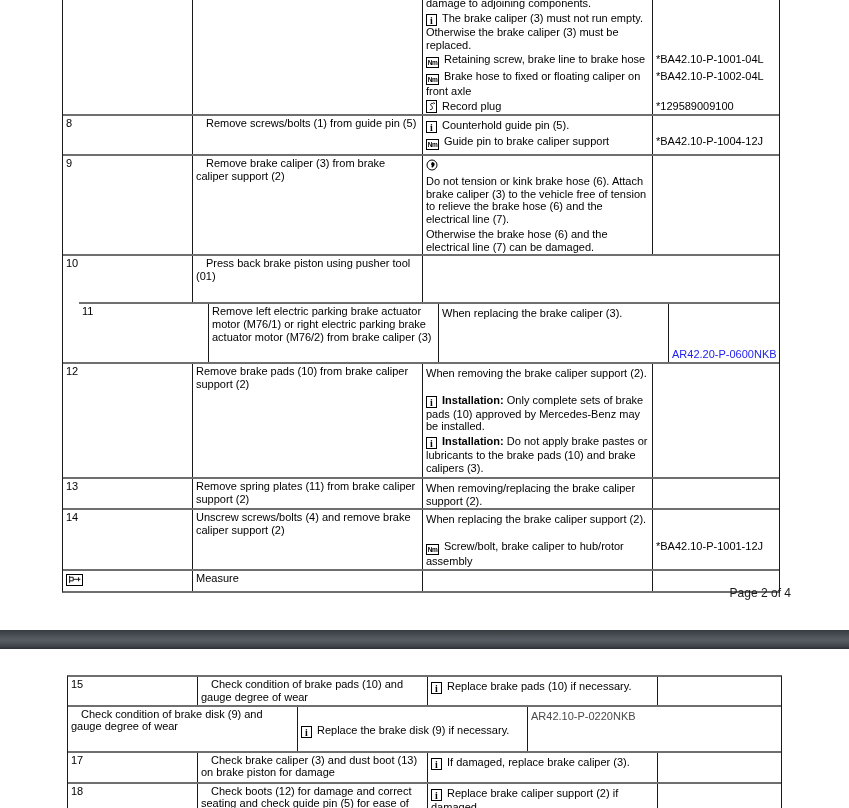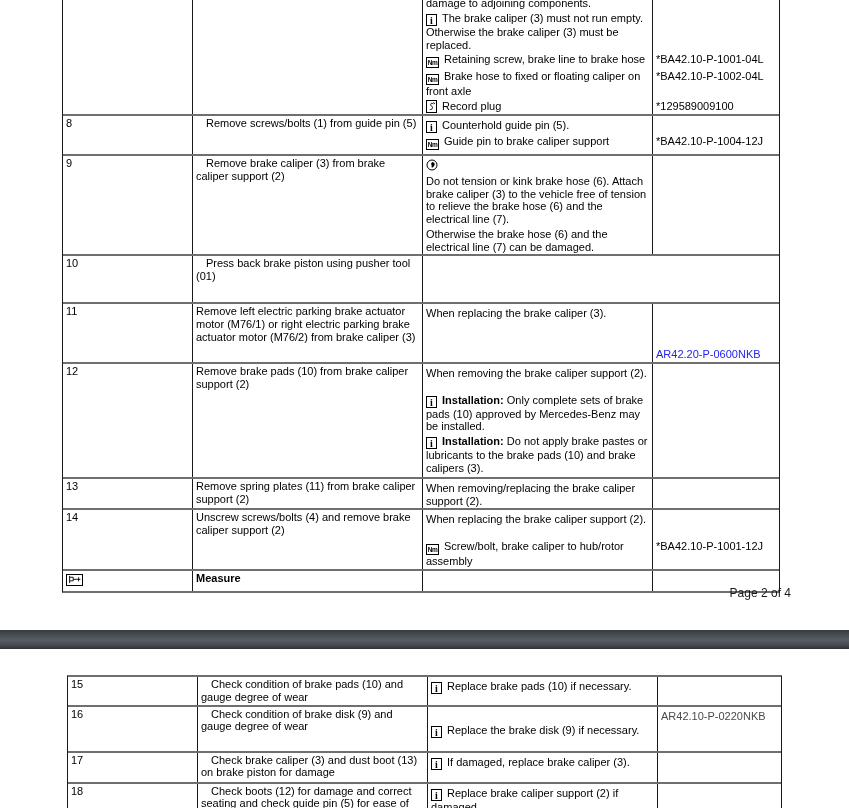--- a/index.html
+++ b/index.html
@@ -9,21 +9,21 @@
     font-family:"Liberation Sans",sans-serif;font-size:11px;
   }
   .tbl{position:absolute;box-sizing:border-box;border-left:1px solid #1a1a1a;border-right:1px solid #1a1a1a;background:#fff}
   #table1{left:62px;top:0;width:718px;border-bottom:2px solid #6f6f6f}
   #table2{left:67px;top:675px;width:715px;border-top:2px solid #6f6f6f}
   .trow{display:flex;border-top:2px solid #6f6f6f;align-items:stretch}
   .tbl .trow:first-child{border-top:none}
   .c1{flex:0 0 130px;width:130px;border-right:1px solid #1a1a1a;padding:1px 3px;box-sizing:border-box;line-height:1.16}
   .c2{flex:0 0 230px;width:230px;border-right:1px solid #1a1a1a;padding:1px 3px;box-sizing:border-box;line-height:1.16;word-wrap:break-word}
   .c2.indent{text-indent:10px}
-  .c2.bold{font-weight:bold}
+  .c2.bold{font-weight:normal}
   .c34{flex:1;position:relative;box-sizing:border-box;padding:1px 0 1px 0}
   .vdiv{position:absolute;left:229px;top:0;bottom:0;width:1px;background:#1a1a1a}
   .grp{display:flex;margin-top:2px}
   .grp:first-child{margin-top:0}
   .g3{flex:0 0 229px;width:229px;padding:0 3px 0 3px;box-sizing:border-box;line-height:1.16}
   .g4{flex:1;padding:0 2px 0 4px;box-sizing:border-box;line-height:1.16;white-space:nowrap}
   .g4.link{color:#2222ee}
   .g4.gray{color:#4a4a4a}
   .ic{display:inline-block;border:1px solid #000;text-align:center;vertical-align:-2px;margin-right:5px;background:#fff;box-sizing:border-box}
   .ic-info{width:11px;height:12px;font-family:"Liberation Serif",serif;font-weight:bold;font-size:10px;line-height:11px}
@@ -104,21 +104,21 @@
         <div class="grp">
           <div class="g3">Otherwise the brake hose (6) and the electrical line (7) can be damaged.</div>
           <div class="g4"></div>
         </div>
       </div>
     </div>
     <div class="trow" style="min-height: 46px;">
       <div class="c1"><span>10</span></div>
       <div class="c2 indent">Press back brake piston using pusher tool (01)</div>
     </div>
-    <div class="trow" style="min-height: 54px;">
+    <div class="trow" style="min-height: 54px; margin-left: 16px;">
       <div class="c1"><span>11</span></div>
       <div class="c2">Remove left electric parking brake actuator motor (M76/1) or right electric parking brake actuator motor (M76/2) from brake caliper (3)</div>
       <div class="c34">
         <div class="vdiv"></div>
         <div class="grp">
           <div class="g3">When replacing the brake caliper (3).</div>
           <div class="g4"></div>
         </div>
         <div class="grp" style="margin-top: 28px;">
           <div class="g3"></div>
@@ -192,21 +192,20 @@
       <div class="c2 indent">Check condition of brake pads (10) and gauge degree of wear</div>
       <div class="c34">
         <div class="vdiv"></div>
         <div class="grp">
           <div class="g3"><span class="ic ic-info">i</span>Replace brake pads (10) if necessary.</div>
           <div class="g4"></div>
         </div>
       </div>
     </div>
     <div class="trow" style="min-height: 44px;">
-      <div class="c1"><span>16</span></div>
       <div class="c2 indent">Check condition of brake disk (9) and gauge degree of wear</div>
       <div class="c34">
         <div class="vdiv"></div>
         <div class="grp">
           <div class="g3"></div>
           <div class="g4 gray">AR42.10-P-0220NKB</div>
         </div>
         <div class="grp" style="">
           <div class="g3"><span class="ic ic-info">i</span>Replace the brake disk (9) if necessary.</div>
           <div class="g4"></div>

